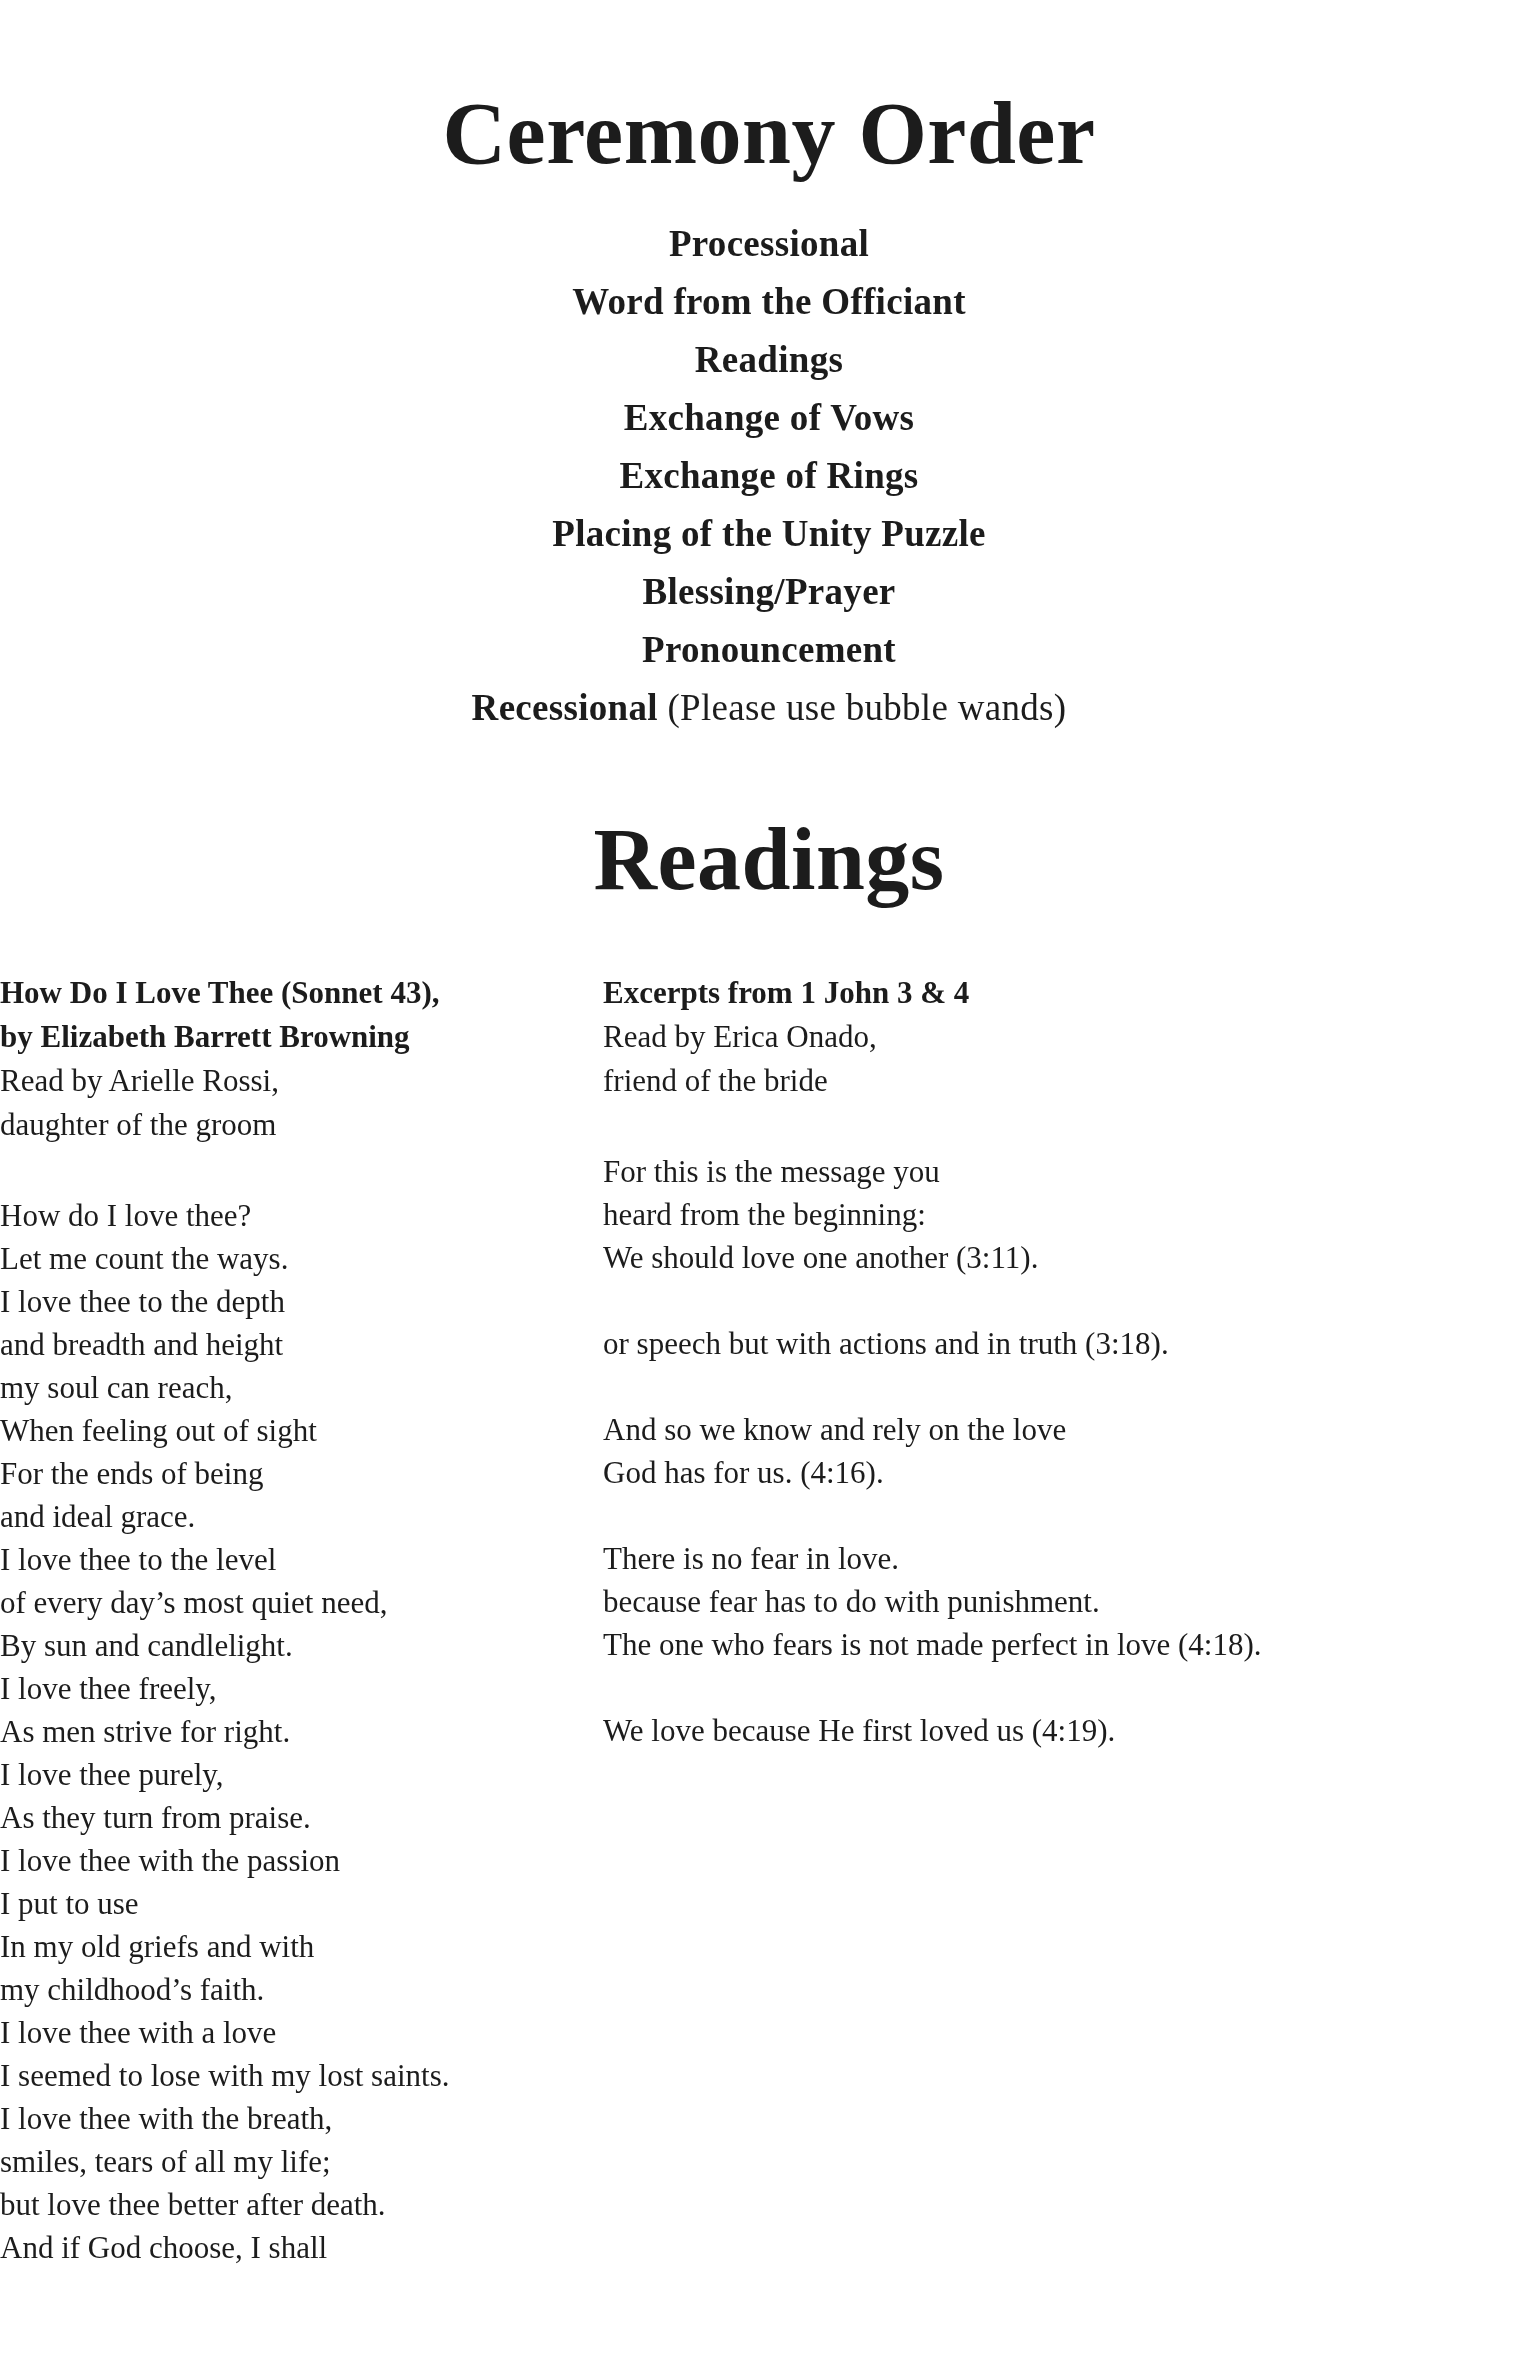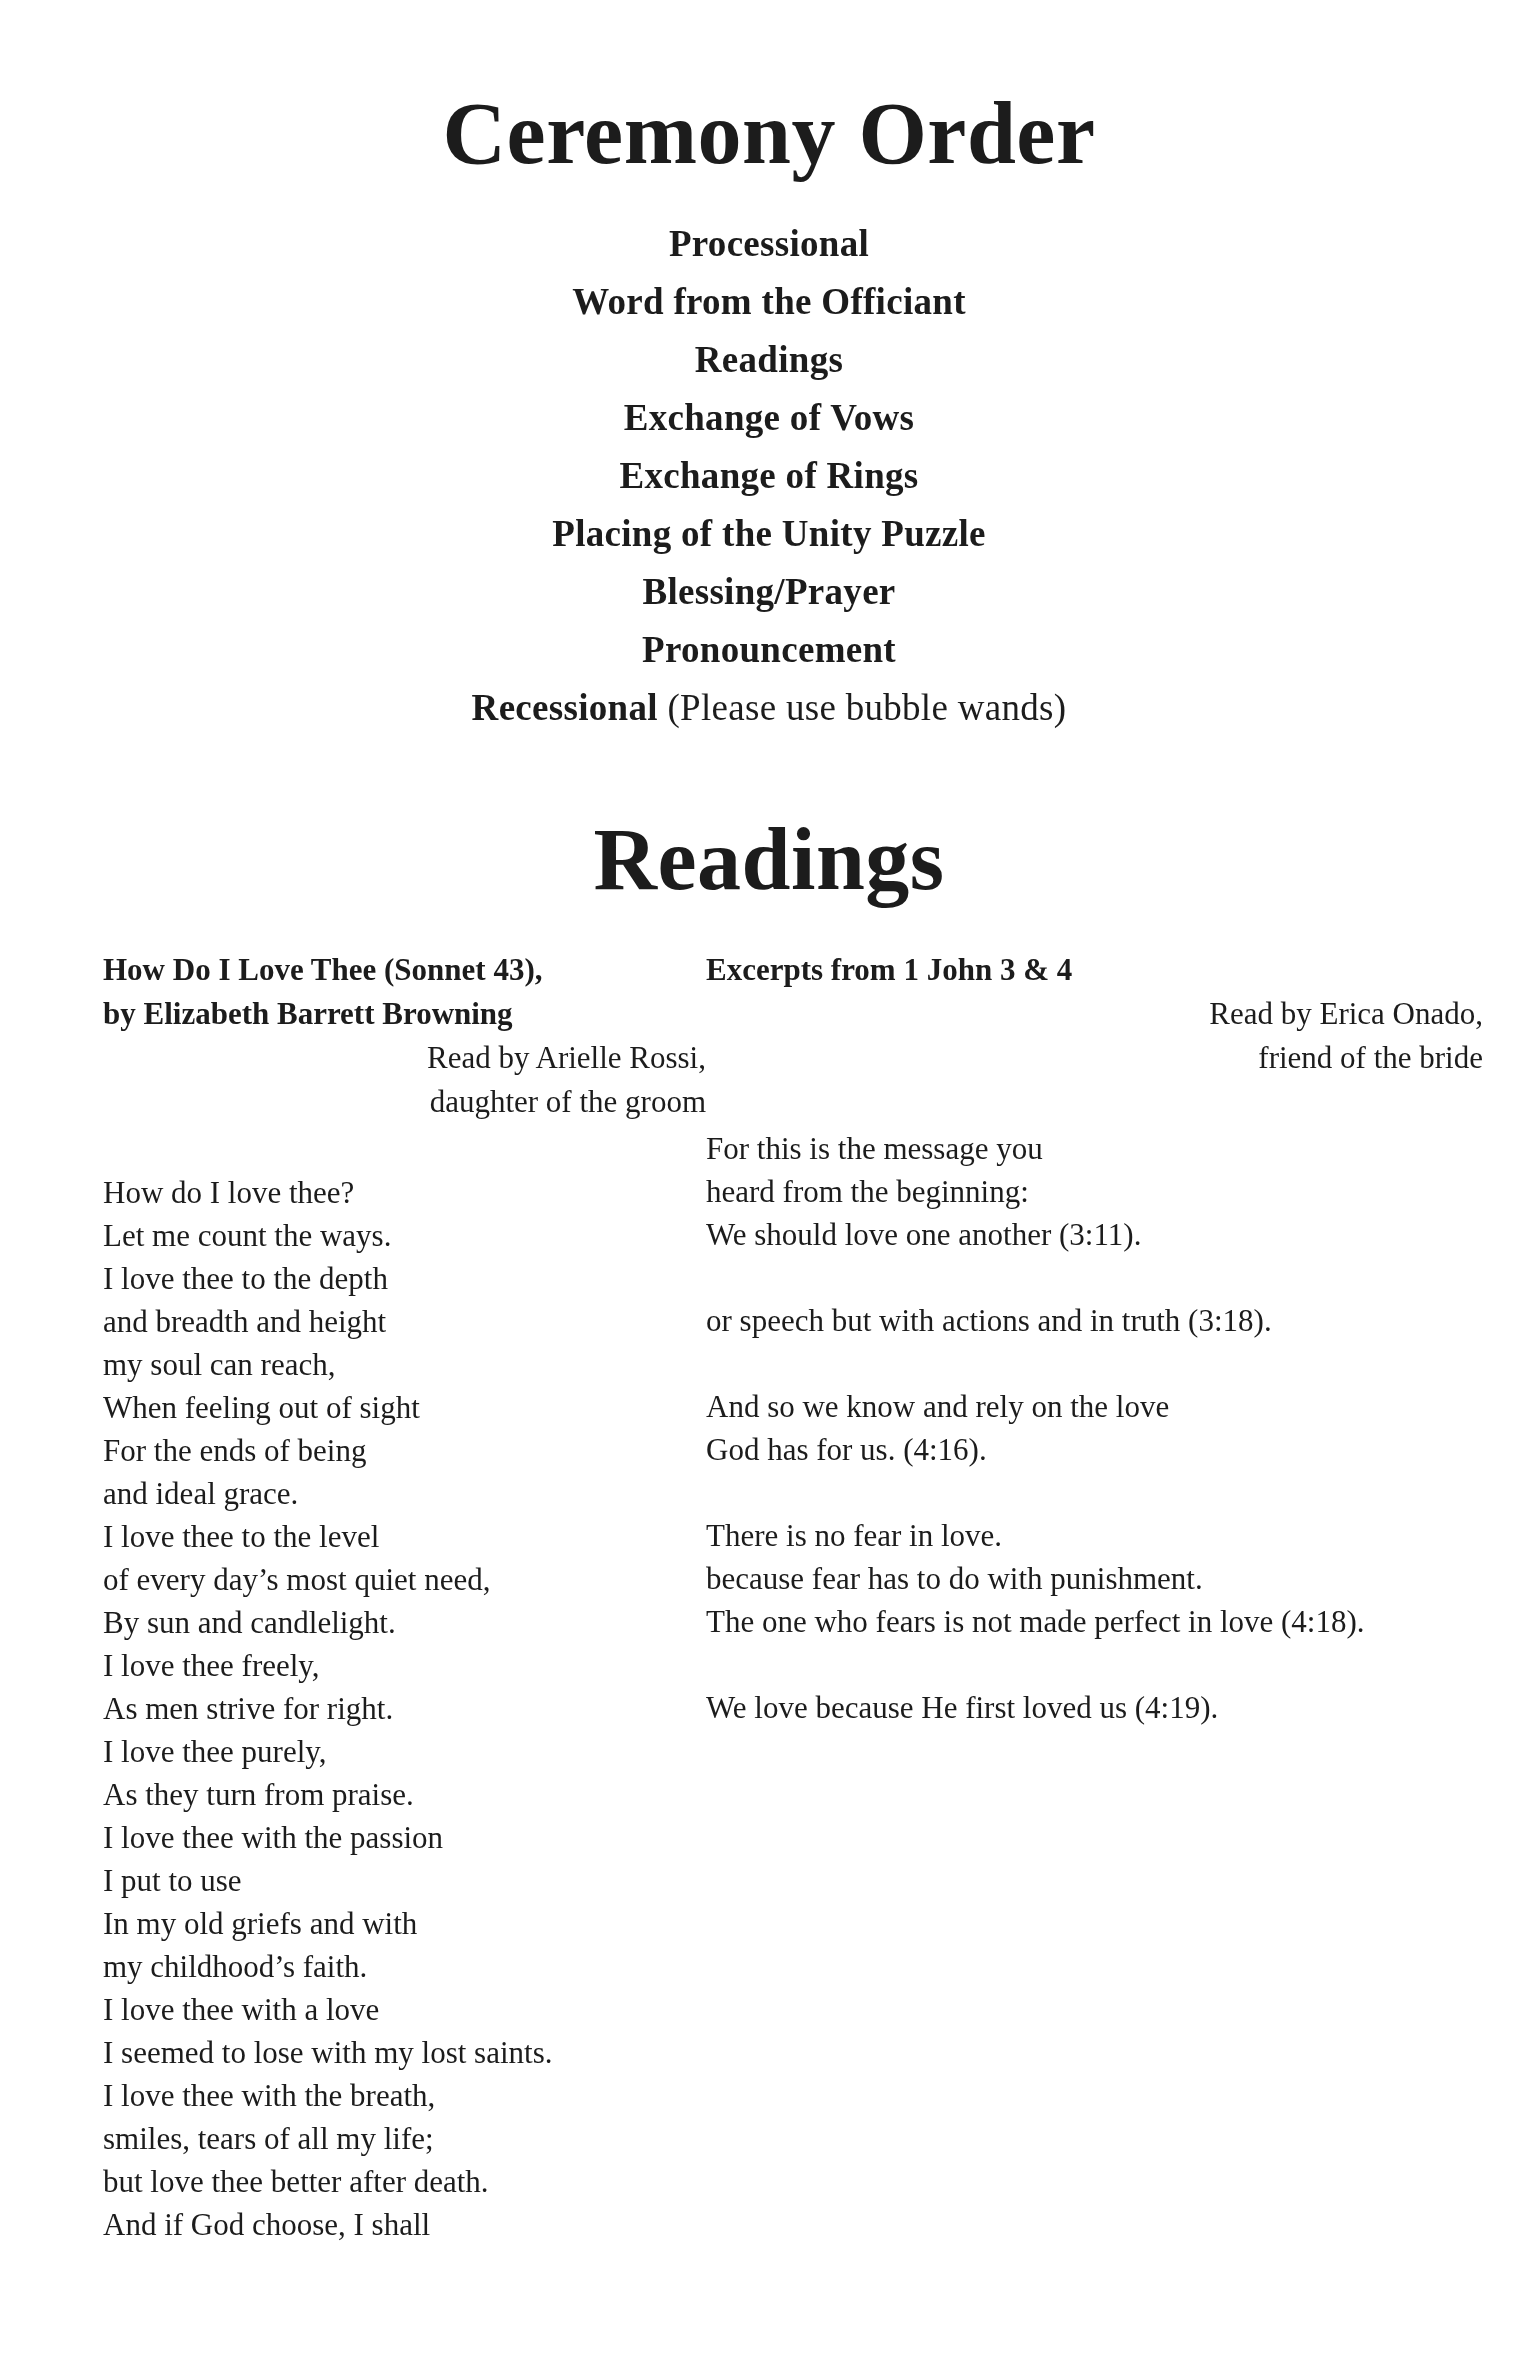--- a/index.html
+++ b/index.html
@@ -38,40 +38,38 @@
     margin-top: 75px;
     font-size: 88px;
     font-weight: 700;
     text-align: center;
     letter-spacing: 0.5px;
     line-height: 1.1;
   }
 
   .columns {
     display: flex;
-    margin-top: 39px;
-    padding-left: 103px;
+    margin-top: 62px;
     padding-right: 56px;
   }
   .col { flex-shrink: 0; }
   .col-left  { width: 603px; }
   .col-right { width: 777px; }
 
   .reading-title-line {
     font-size: 31px;
     font-weight: 700;
     line-height: 44px;
     white-space: nowrap;
   }
   .reader-line {
     font-size: 31px;
     font-weight: 400;
     line-height: 44px;
     white-space: nowrap;
-    text-align: right;
   }
   .reading-body { margin-top: 47px; }
   .reading-line {
     font-size: 31px;
     font-weight: 400;
     line-height: 43px;
     white-space: nowrap;
   }
   .reading-line:empty::before { content: "\00a0"; }
 </style>

